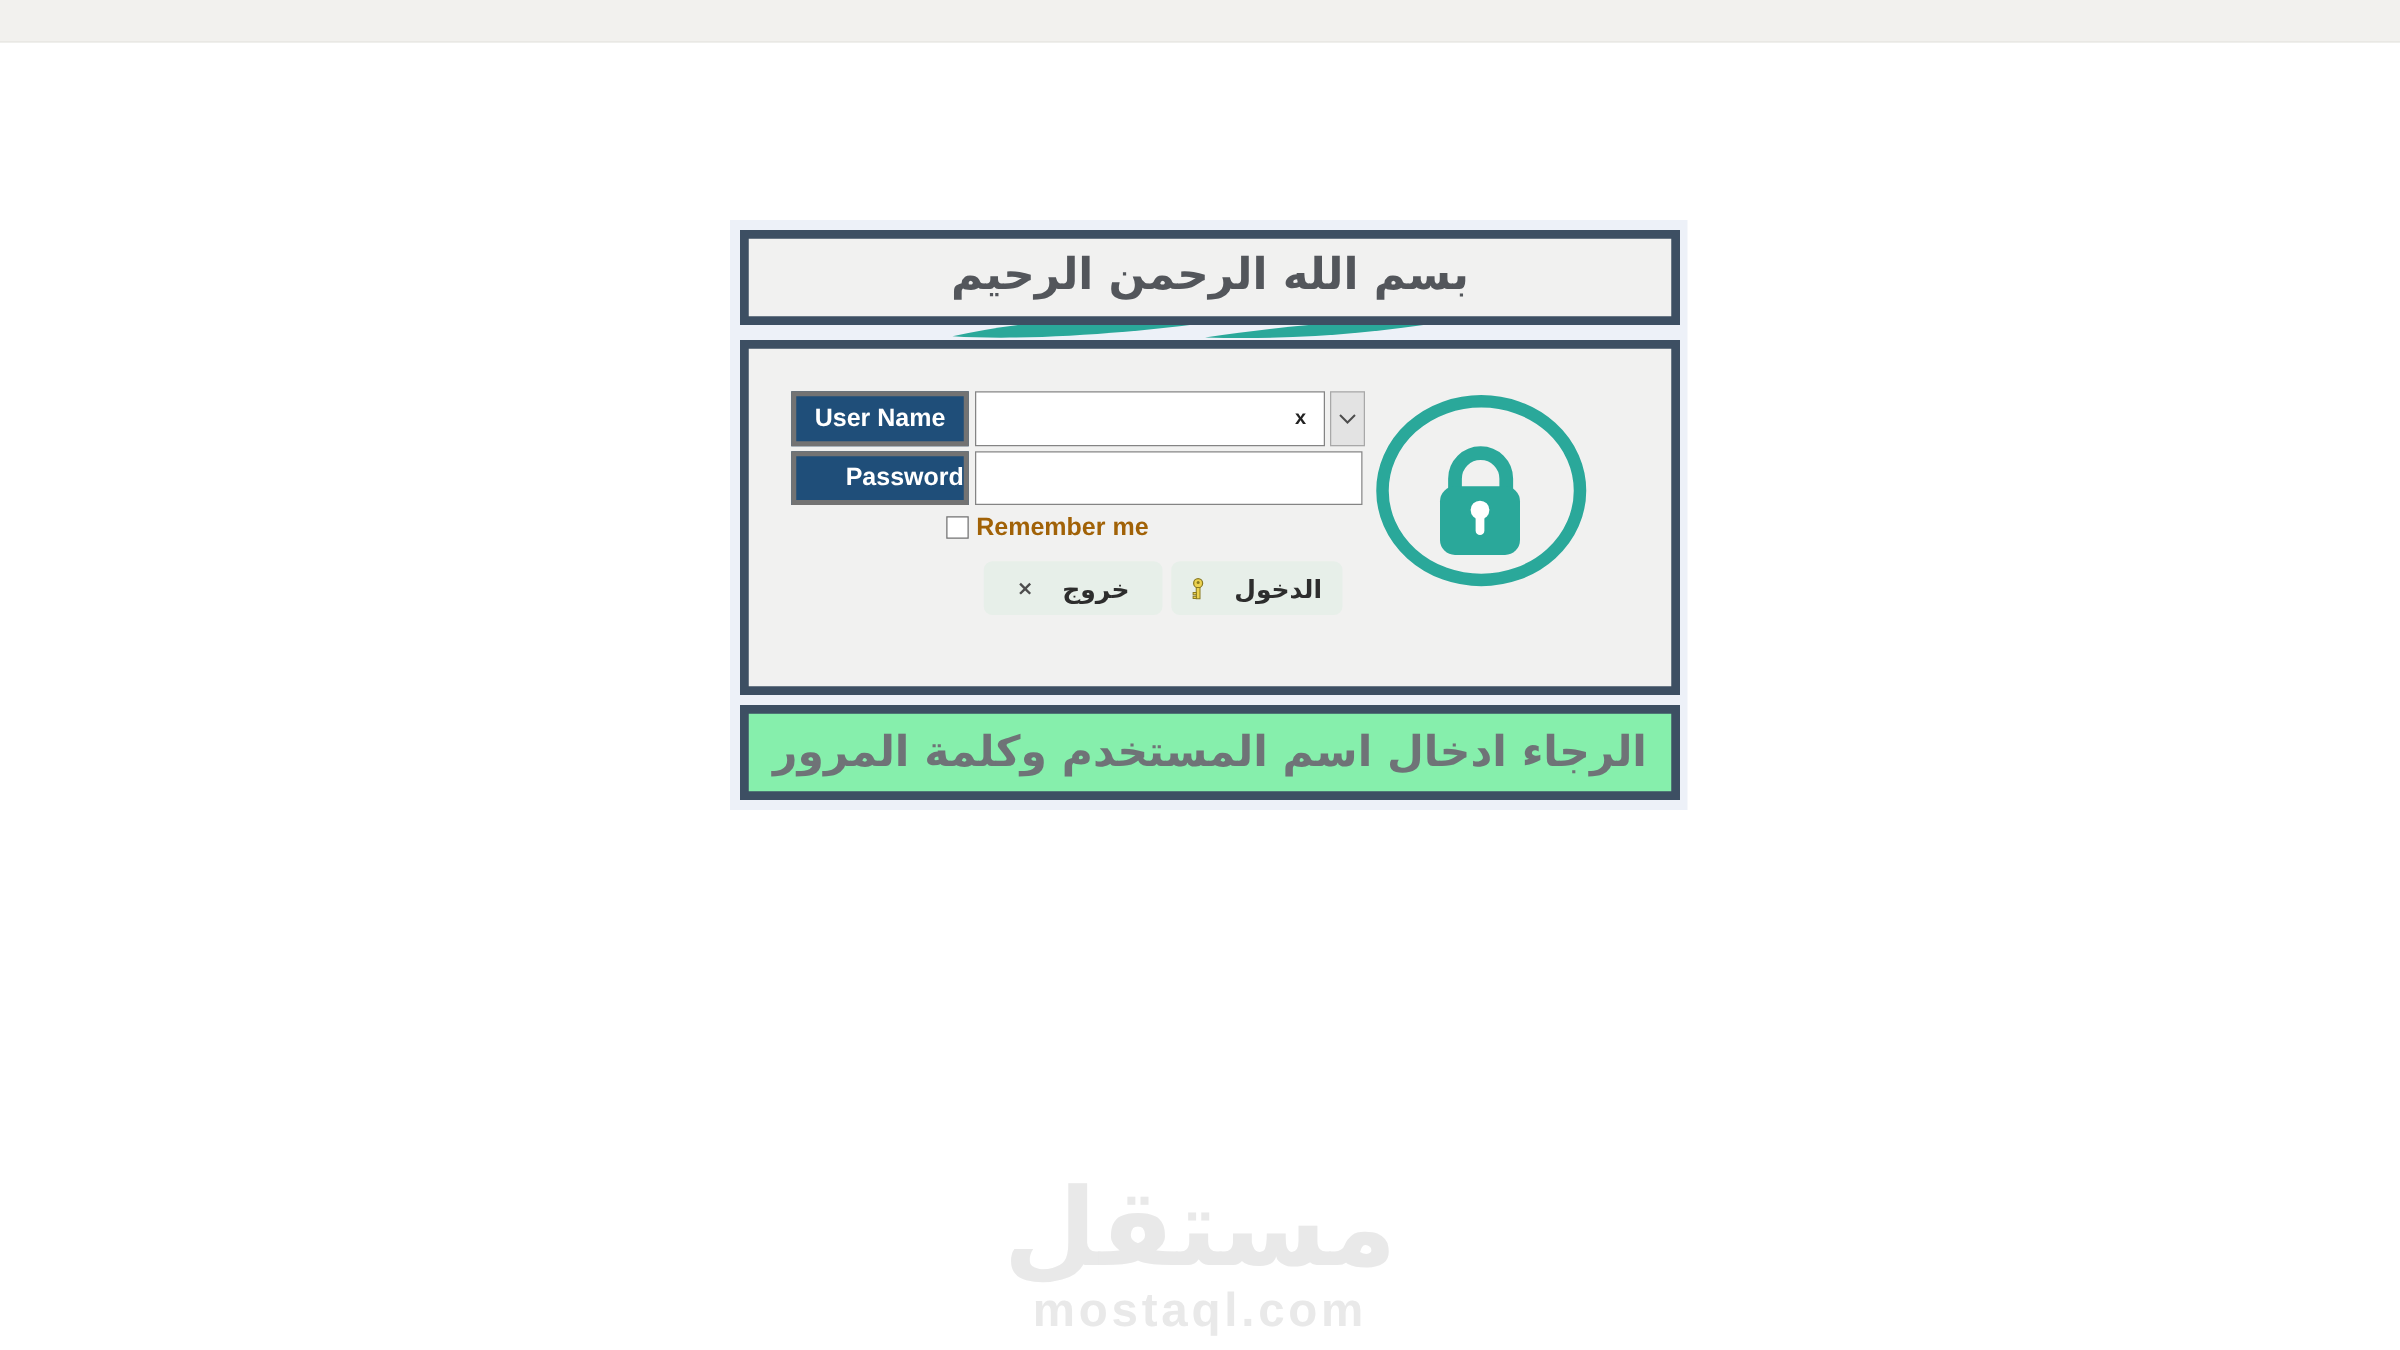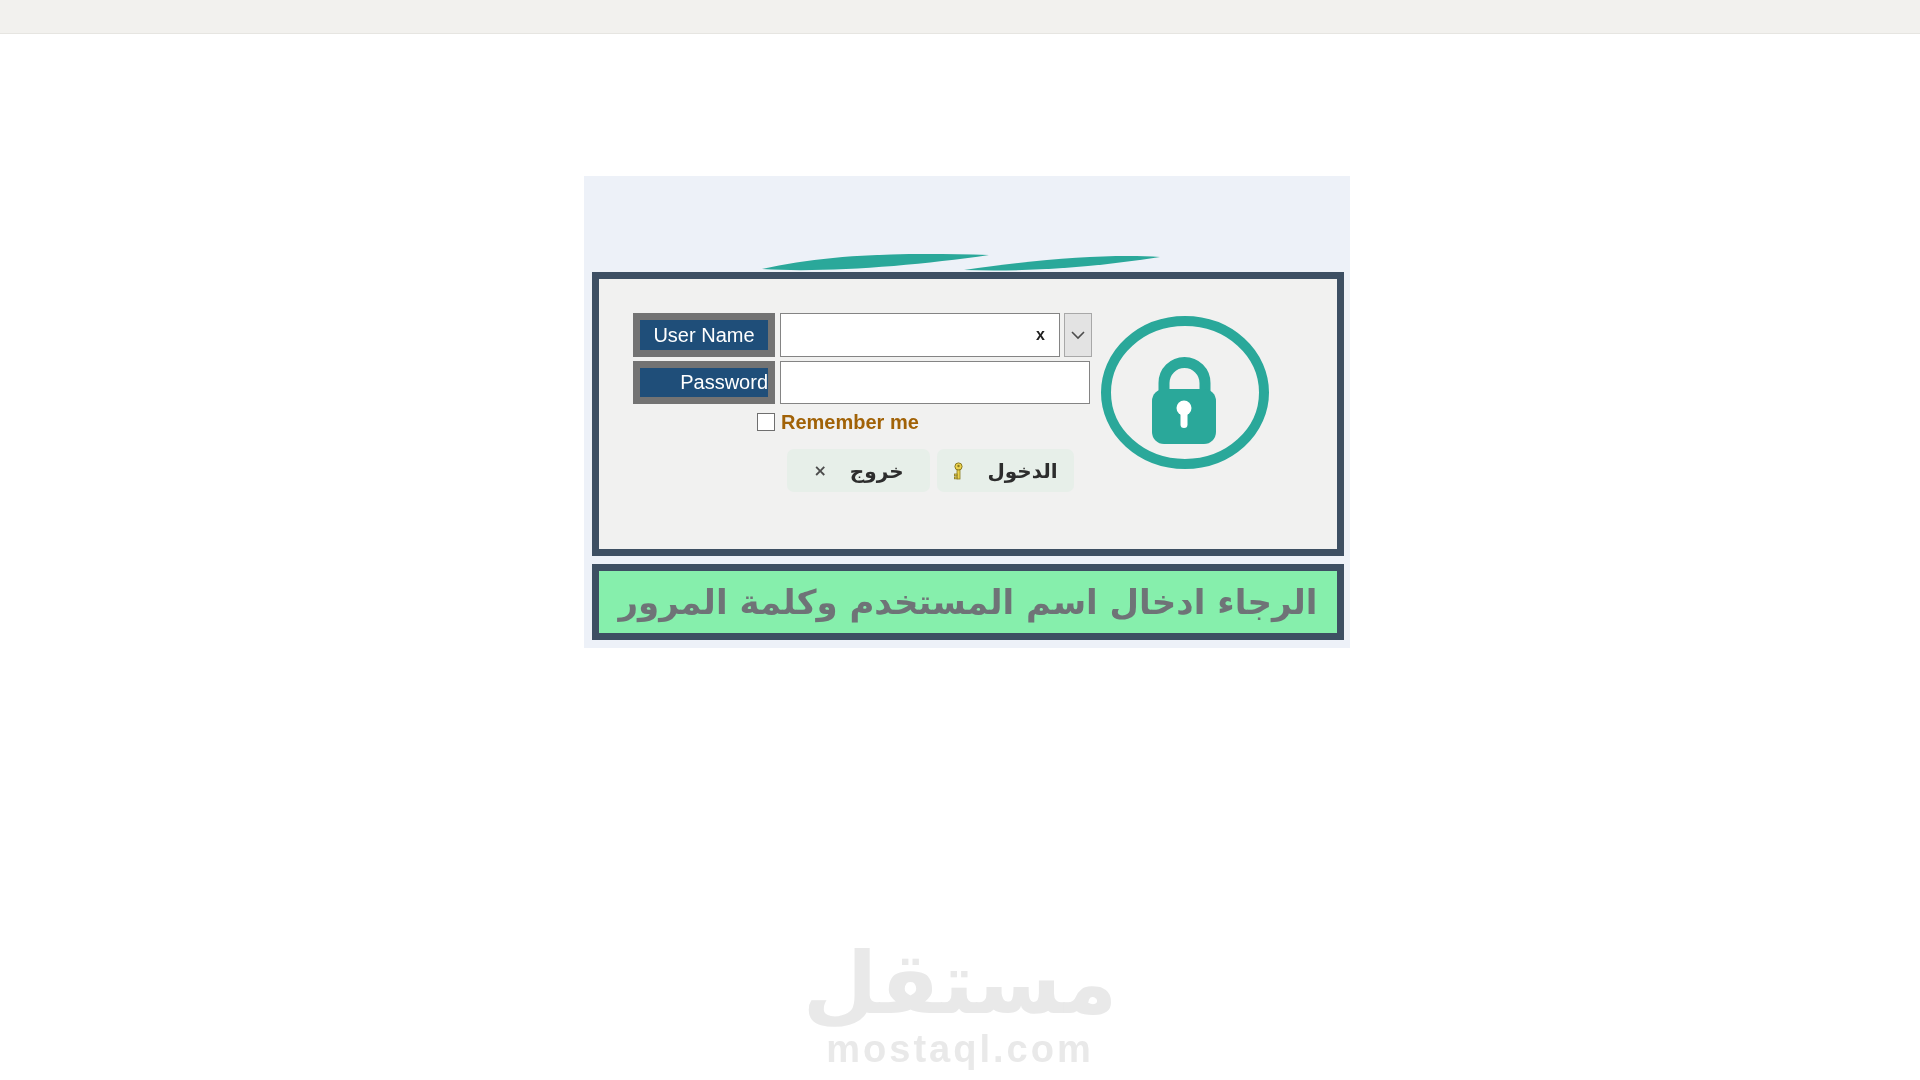--- a/index.html
+++ b/index.html
@@ -44,22 +44,22 @@
     font-family:"DejaVu Sans",sans-serif;direction:rtl;
     padding-bottom:4px;
   }
   .main-box{top:96px;height:284px;}
   .footer-box{top:388px;height:76px;display:flex;align-items:center;justify-content:center;background:#86efac;}
   .footer-text{
     font-size:34px;font-weight:bold;color:var(--footer-text);
     font-family:"DejaVu Sans",sans-serif;direction:rtl;
   }
   .field-label{
-    position:absolute;background:var(--label-bg);border:7px solid #737373;
-    color:#ffffff;font-weight:normal;font-size:20px;
+    position:absolute;background:var(--label-bg);border:4px solid #737373;
+    color:#ffffff;font-weight:bold;font-size:20px;
     display:flex;align-items:center;justify-content:center;
   }
   .username-label{left:34px;top:34px;width:142px;height:44px;}
   .password-label{left:34px;top:82px;width:142px;height:43px;justify-content:flex-end;}
   .text-input{
     position:absolute;background:#ffffff;border:1px solid #848484;
     font-size:16px;font-weight:bold;color:#222222;outline:none;
   }
   .username-input{left:181px;top:34px;width:280px;height:44px;text-align:right;padding-right:14px;}
   .password-input{left:181px;top:82px;width:310px;height:43px;padding:0 10px;}
@@ -106,20 +106,23 @@
 
 <div class="topbar"></div>
 
 <div class="dialog">
 
   <svg class="swoosh" viewBox="0 0 410 26" preserveAspectRatio="none">
     <path d="M8,19 C70,5 140,2 235,5 C160,16 70,23 8,19 Z" fill="var(--accent-teal)"></path>
     <path d="M210,20 C290,8 360,4 406,7 C340,17 280,22 210,20 Z" fill="var(--accent-teal)"></path>
   </svg>
 
+  <div class="panel title-box">
+    <span class="title-text">بسم الله الرحمن الرحيم</span>
+  </div>
 
   <div class="panel main-box">
 
     <div class="field-label username-label">
       <span>User Name</span>
     </div>
     <input class="text-input username-input" type="text" value="x" style="">
     <div class="dropdown-button">
       <svg width="14" height="9" viewBox="0 0 14 9">
         <polyline points="1,1 7,7 13,1" fill="none" stroke="#4d4d4d" stroke-width="1.6"></polyline>

